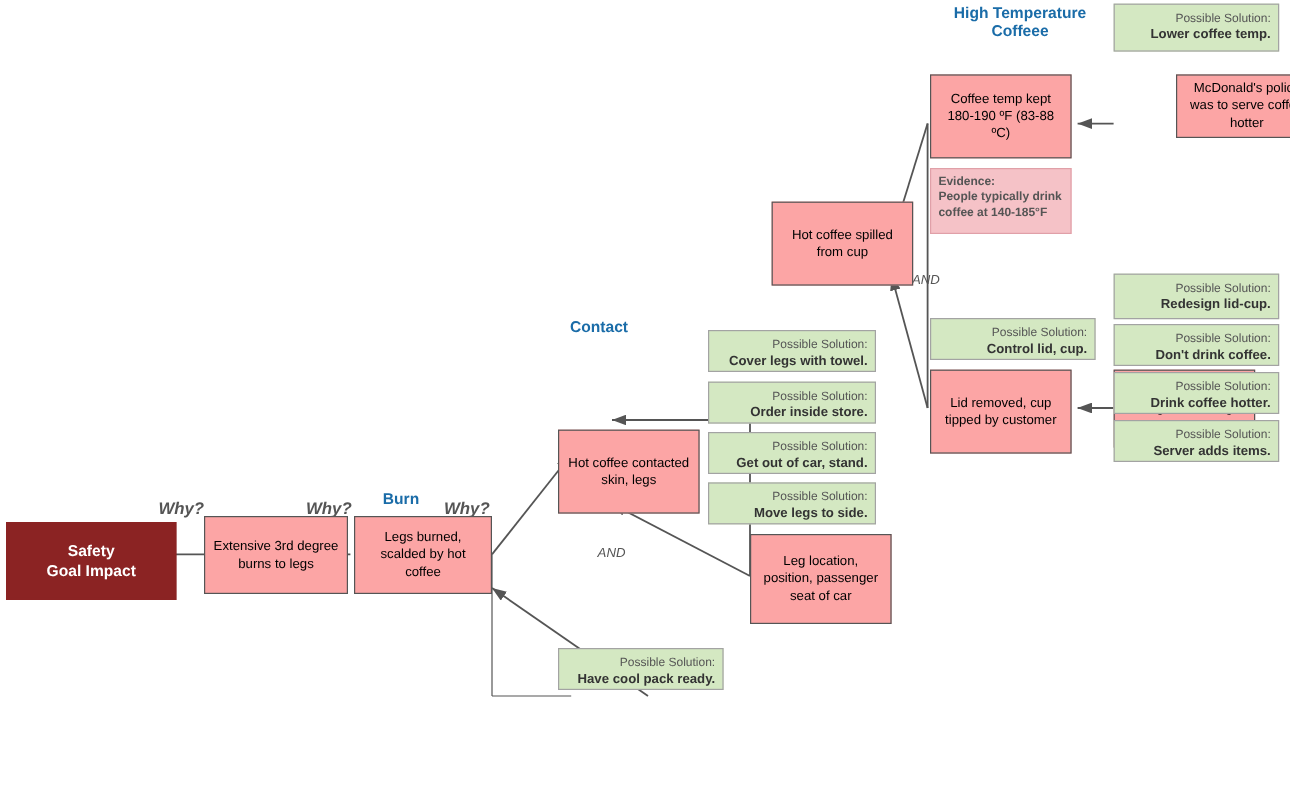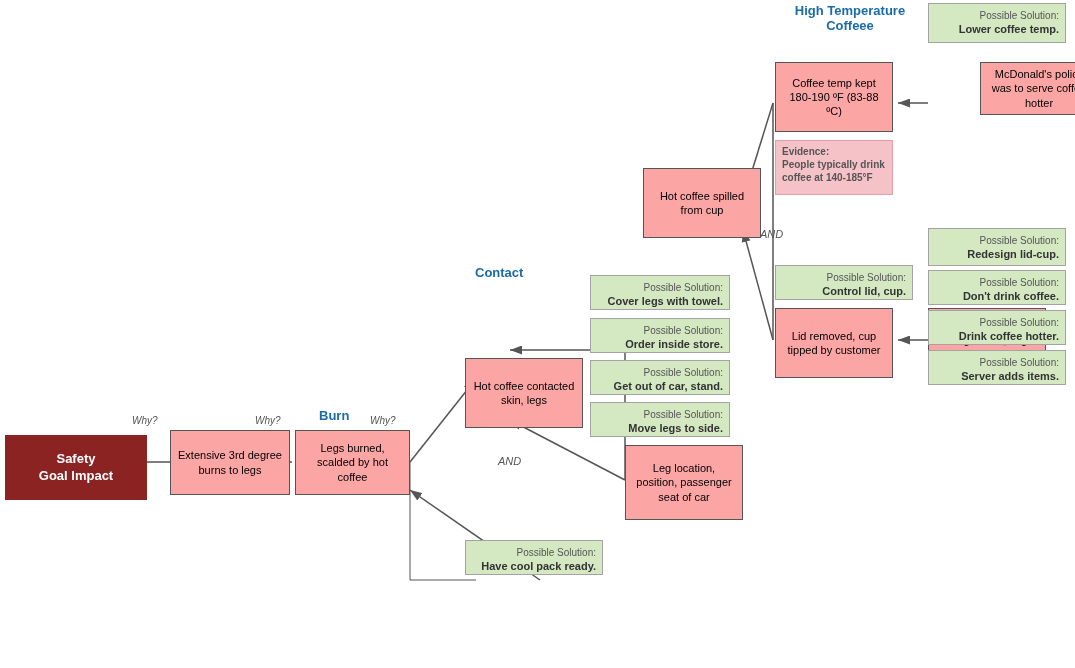--- a/index.html
+++ b/index.html
@@ -58,21 +58,22 @@
       padding: 4px 6px;
       line-height: 1.3;
       font-size: 10px;
       color: #555;
       font-weight: bold;
     }
     .label-text {
       position: absolute;
       font-style: italic;
       color: #555;
-      font-size: 10px;
+      font-size: 14px;
+      font-weight: bold;
     }
     .section-title {
       position: absolute;
       color: #1a6ca8;
       font-weight: bold;
       font-size: 13px;
       text-align: center;
     }
     .and-text {
       position: absolute;

